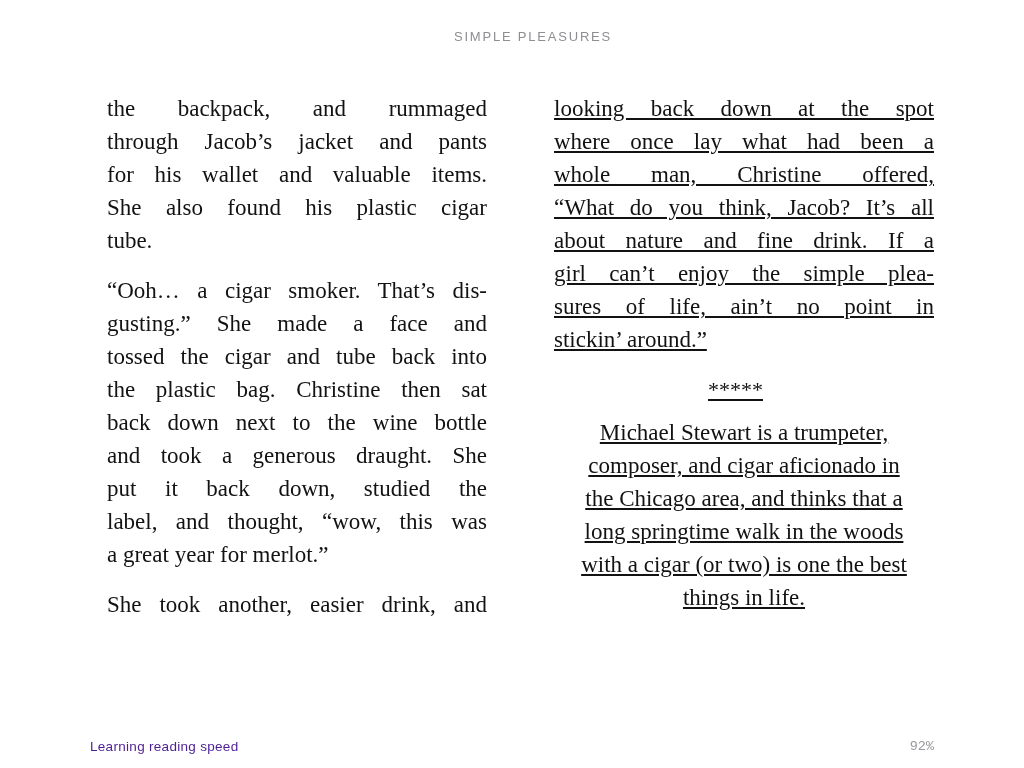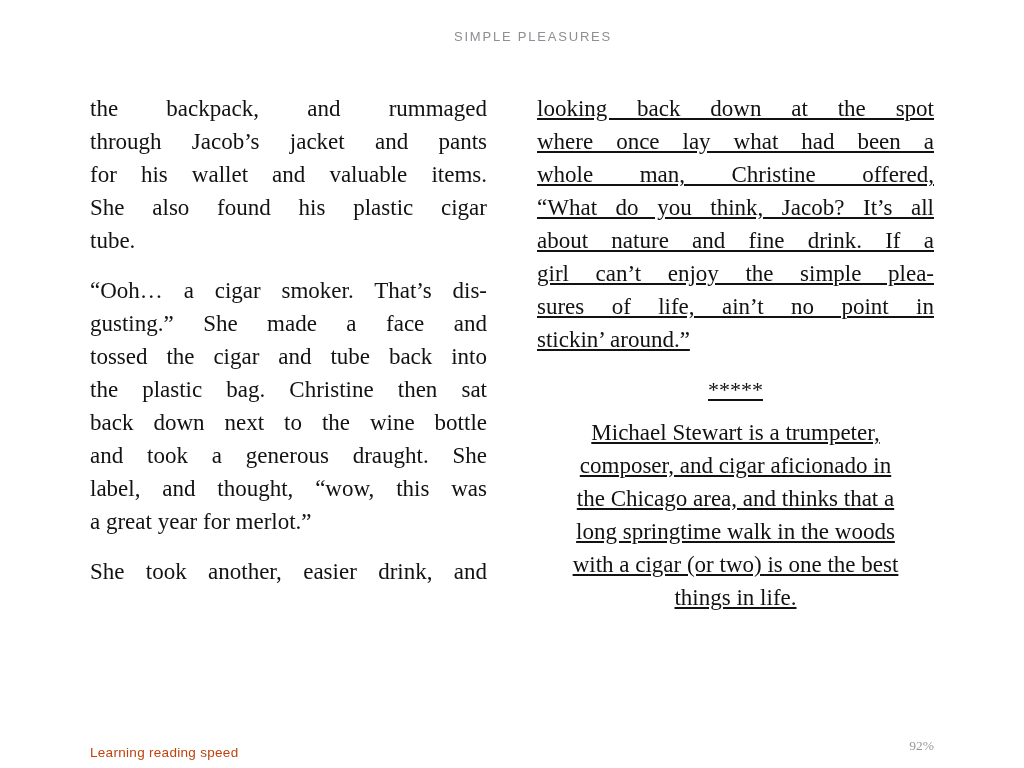--- a/index.html
+++ b/index.html
@@ -24,44 +24,44 @@
 
   .col {
     position: absolute; top: 92px; width: 397px;
     color: #121212;
     font-size: 23px;
     line-height: 33px;
   }
   .col-left  { left: 90px; }
   .col-right { left: 537px; text-decoration: underline; }
 
-  .para { margin: 0 0 17px 0; }
+  .para { margin: 0 0 17px 17px; }
 
   .line { text-align: justify; text-align-last: justify; }
   .line.end { text-align-last: auto; }
   .line.c { text-align-last: center; }
 
   .sep {
     text-align: center;
     margin: 0 0 10px 0;
     font-size: 22px;
     line-height: 33px;
     color: #121212;
   }
 
   .footer-left {
-    position: absolute; left: 90px; bottom: 8px;
+    position: absolute; left: 90px; bottom: 14px;
     font-family: "Liberation Sans", sans-serif;
     font-size: 13.5px;
     letter-spacing: 0.3px;
-    color: #c2410c;
+    color: #4c1d95;
   }
   .footer-right {
     position: absolute; right: 90px; bottom: 14px;
-    font-family: Liberation Serif, serif;
+    font-family: Liberation Mono, monospace;
     font-size: 13.5px;
     color: #98989d;
   }
 </style>
 </head>
 <body>
 
 <div class="page">
 
   <div class="header">SIMPLE PLEASURES</div>
@@ -74,20 +74,21 @@
       <div class="line">She also found his plastic cigar</div>
       <div class="line end">tube.</div>
     </div>
     <div class="para">
       <div class="line">“Ooh… a cigar smoker. That’s dis-</div>
       <div class="line">gusting.” She made a face and</div>
       <div class="line">tossed the cigar and tube back into</div>
       <div class="line">the plastic bag. Christine then sat</div>
       <div class="line">back down next to the wine bottle</div>
       <div class="line">and took a generous draught. She</div>
+      <div class="line">put it back down, studied the</div>
       <div class="line">label, and thought, “wow, this was</div>
       <div class="line end">a great year for merlot.”</div>
     </div>
     <div class="para">
       <div class="line">She took another, easier drink, and</div>
     </div>
   </div>
 
   <div class="col col-right">
     <div class="para">

